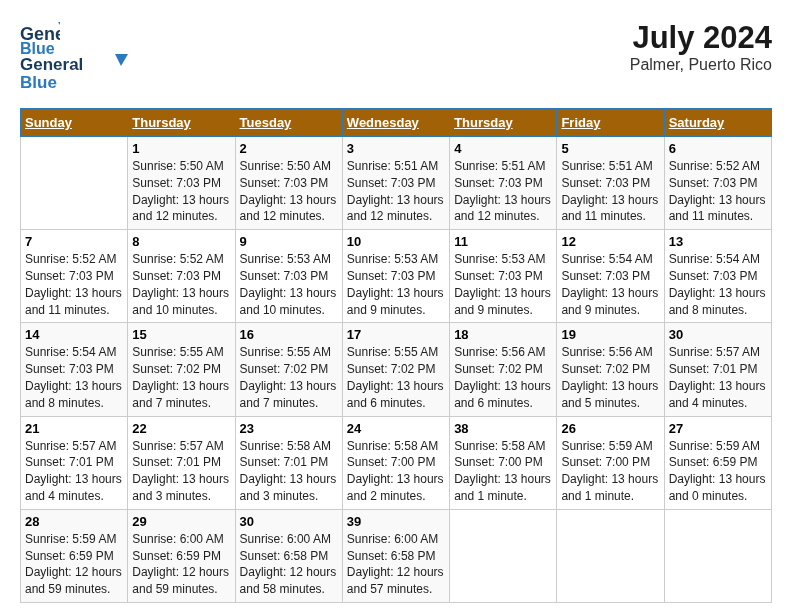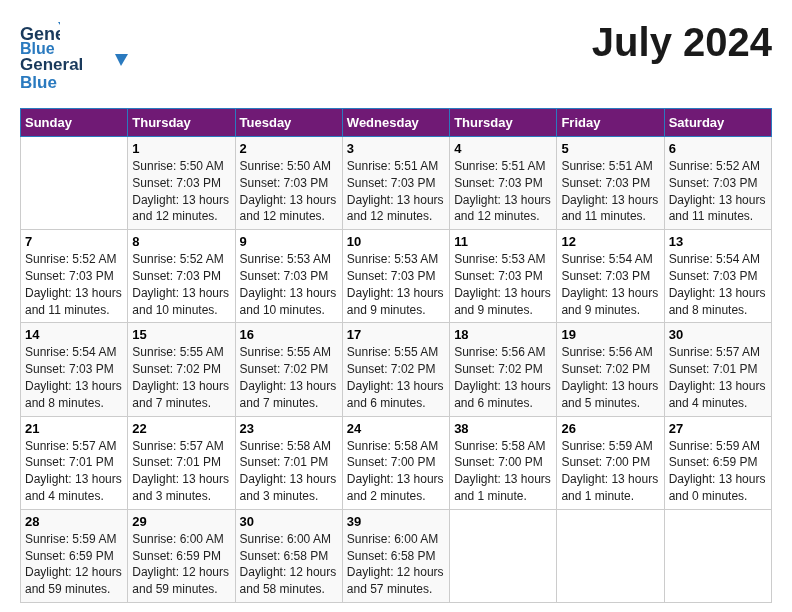--- a/index.html
+++ b/index.html
@@ -18,36 +18,37 @@
     }
     .logo {
       display: flex;
       flex-direction: column;
       align-items: flex-start;
     }
     .title-area {
       text-align: right;
     }
     .month-title {
-      font-size: 40px;
+      font-size: 31px;
       font-weight: bold;
       color: #1a1a1a;
     }
     .location-title {
       font-size: 16px;
       color: #333;
     }
     table {
       width: 100%;
       border-collapse: collapse;
       font-size: 11px;
     }
     thead tr {
-      background-color: #701a75;
+      background-color: #a16207;
       color: #fff;
+      text-decoration: underline;
     }
     thead th {
       padding: 6px 4px;
       text-align: left;
       font-size: 13px;
       font-weight: bold;
       border: 1px solid #2a7abf;
     }
     tbody tr {
       vertical-align: top;
@@ -96,20 +97,21 @@
     <div style="margin-top:-4px;">
       <svg width="110" height="42" viewBox="0 0 110 42">
         <text x="0" y="18" font-family="Arial" font-size="17" font-weight="bold" fill="#1a3a5c">General</text>
         <polygon points="95,2 108,2 101,14" fill="#2a7abf"></polygon>
         <text x="0" y="36" font-family="Arial" font-size="17" font-weight="bold" fill="#2a7abf">Blue</text>
       </svg>
     </div>
   </div>
   <div class="title-area">
     <div class="month-title">July 2024</div>
+    <div class="location-title">Palmer, Puerto Rico</div>
   </div>
 </div>
 
 <table>
   <thead>
     <tr>
       <th>Sunday</th>
       <th>Thursday</th>
       <th>Tuesday</th>
       <th>Wednesday</th>

